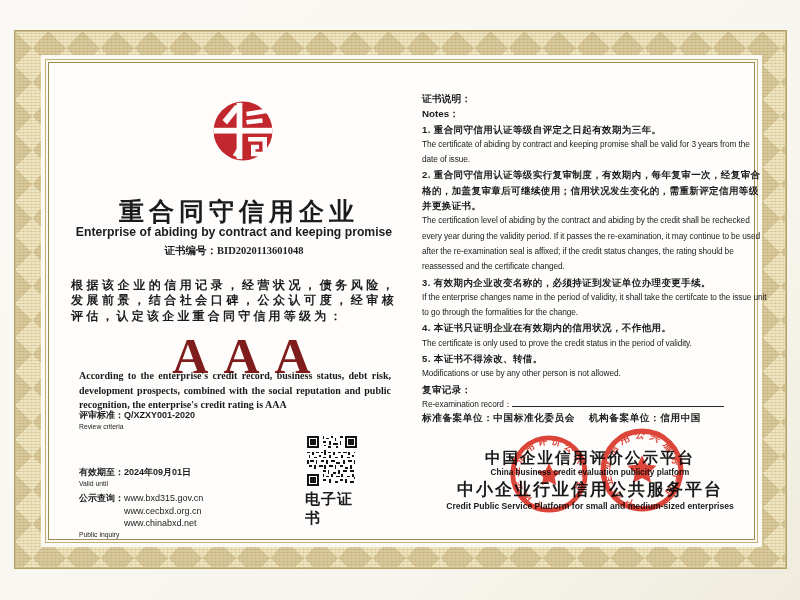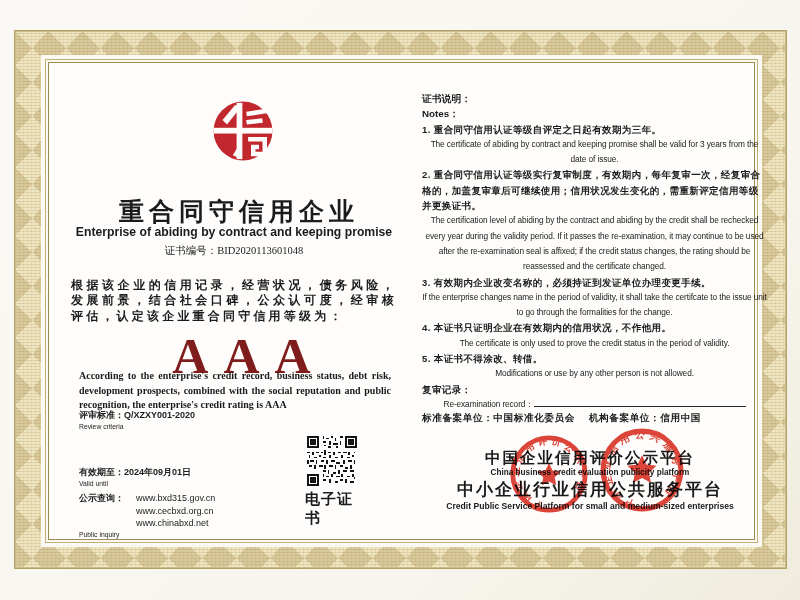--- a/index.html
+++ b/index.html
@@ -24,39 +24,39 @@
     border:1px solid #a18c50;
     outline:1px solid #c2b075;outline-offset:2px;
     box-shadow:0 0 0 7px #fbf9f3;
   }
   .abs{position:absolute;}
   .ctr{text-align:center;margin-top:28px;}
 
   
   .title-cn{left:20px;top:104px;width:330px;font-size:25px;font-weight:800;letter-spacing:5px;padding-left:5px;}
   .title-en{left:5px;top:134px;width:360px;font-size:12.2px;font-weight:700;}
-  .certno{left:20px;top:153px;width:330px;font-size:10.5px;font-weight:400;font-family:"Liberation Serif",serif;}
+  .certno{left:20px;top:153px;width:330px;font-size:10.5px;font-weight:700;font-family:"Liberation Serif",serif;}
   .company{left:10px;top:186px;width:350px;font-size:20px;font-weight:800;letter-spacing:1.5px;}
   .stmt-cn{left:22px;top:215px;width:326px;font-size:12px;font-weight:700;letter-spacing:3.2px;line-height:1.28;text-align:justify;}
   .rating{left:20px;top:238px;width:330px;font-size:50px;line-height:1.1;font-weight:700;letter-spacing:15px;padding-left:15px;font-family:"Liberation Serif",serif;}
   .stmt-en{left:30px;top:306px;width:312px;font-size:10px;font-weight:700;line-height:1.45;text-align:justify;font-family:"Liberation Serif",serif;}
   .meta{left:30px;width:240px;font-size:9px;}
   .meta .lab,.meta .val{font-weight:700;}
   .meta .sub{font-size:6.8px;color:#222;margin-top:1px;}
-  .meta-row-flex{display:flex;gap:12px;}
+  .meta-row-flex{display:flex;gap:0;}
   .urls div{line-height:12.5px;}
   .qr-box{left:256px;top:373px;width:54px;}
   .qr-box svg{width:50px;height:50px;display:block;margin:0 auto;}
   .qr-cap{font-size:15px;font-weight:700;margin-top:4px;text-align:left;letter-spacing:1px;}
 
   
   .notes{left:373px;top:28px;width:345px;font-size:8.4px;line-height:15.3px;}
   .notes .h{font-size:9.8px;font-weight:700;}
   .notes .ncn{font-size:9.5px;font-weight:700;letter-spacing:.4px;}
-  .notes .nen{font-size:8.3px;font-weight:400;letter-spacing:-0.1px;text-align:center;}
+  .notes .nen{font-size:8.3px;font-weight:400;letter-spacing:-0.1px;}
   .rerec .line{display:inline-block;width:212px;border-bottom:1px solid #2a2a2a;height:9px;}
   .registry{left:373px;top:349px;width:345px;font-size:9.6px;font-weight:700;letter-spacing:.6px;display:flex;gap:14px;white-space:nowrap;}
   .platform{left:363px;top:385px;width:356px;text-align:center;}
   .platform .p-cn1{font-size:15.5px;font-weight:800;letter-spacing:2px;line-height:19px;}
   .platform .p-en1{font-size:8.2px;font-weight:700;line-height:12px;}
   .platform .p-cn2{font-size:17px;font-weight:800;letter-spacing:2px;line-height:21px;}
   .platform .p-en2{font-size:8.6px;font-weight:700;line-height:12px;}
   .seal{position:absolute;mix-blend-mode:multiply;opacity:.88;}
   .seal-left{left:459px;top:370px;width:82px;height:82px;}
   .seal-right{left:549px;top:363px;width:88px;height:88px;}

